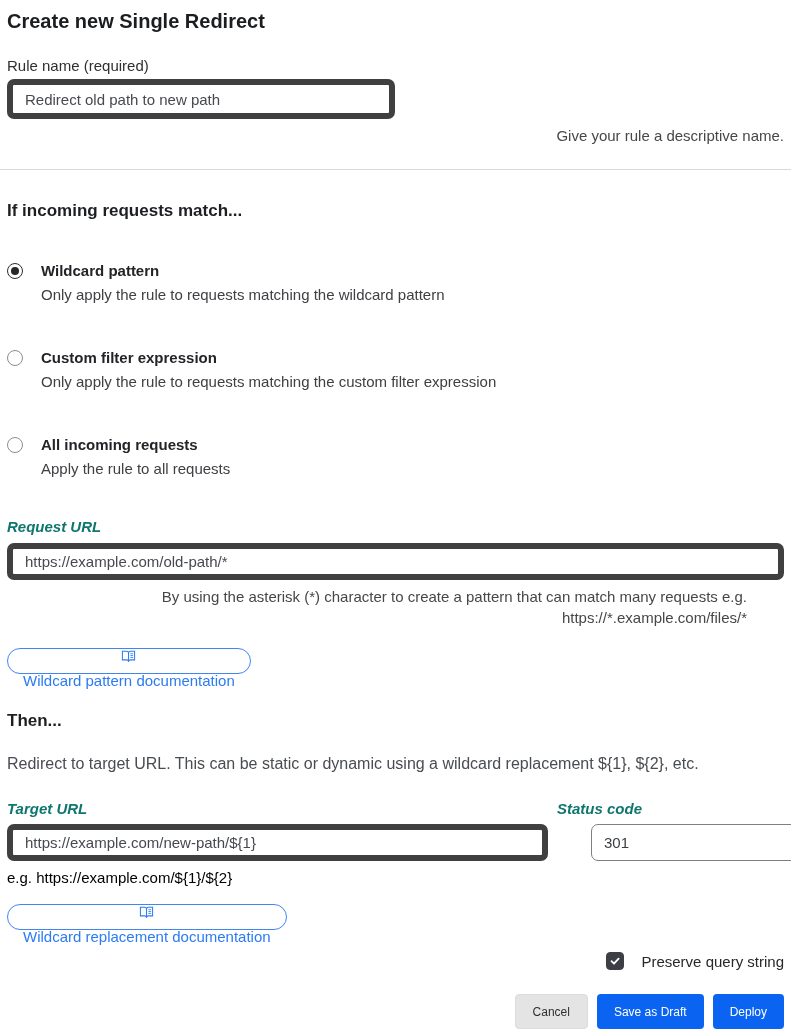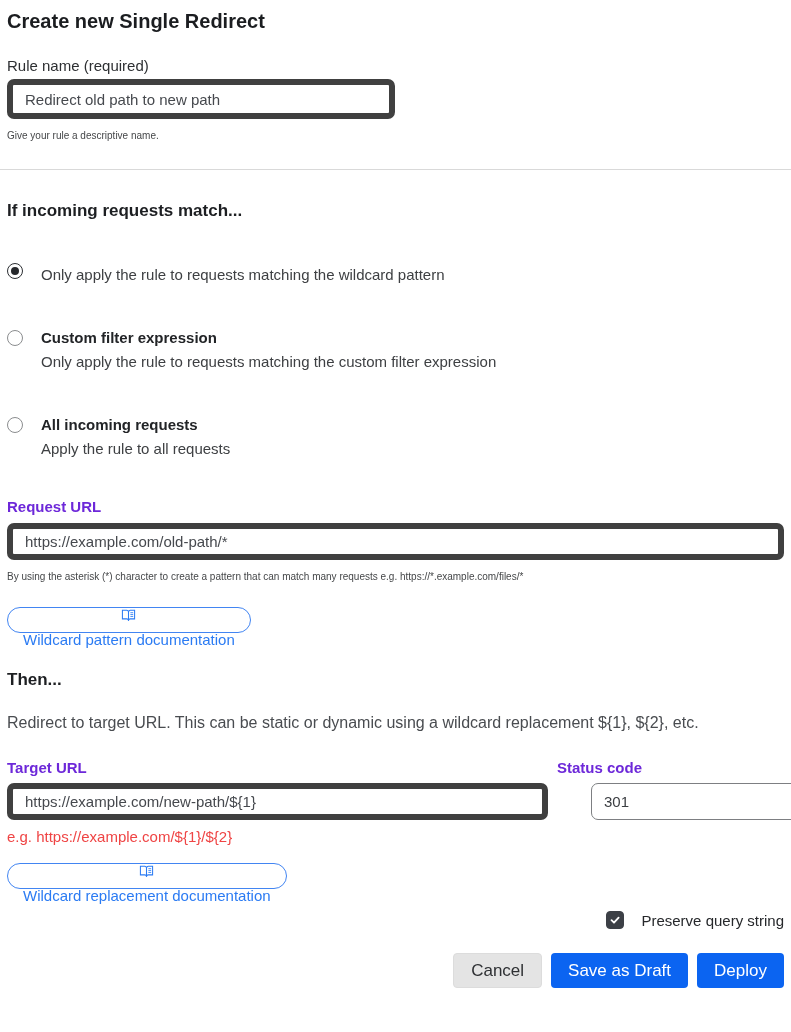--- a/index.html
+++ b/index.html
@@ -3,31 +3,31 @@
 <meta charset="utf-8">
 <style>
   * { margin:0; padding:0; box-sizing:border-box; }
   html,body { width:791px; height:1032px; background:#ffffff; overflow:hidden; }
   body { font-family:"Liberation Sans", sans-serif; color:#1f2023; }
   .page { width:791px; height:1032px; padding:8px 7px 0 7px; }
 
   h1.title { font-size:20px; font-weight:700; color:#1b1d20; line-height:26px; }
 
   .field-label { font-size:15px; color:#2d2f32; line-height:19px; }
-  .field-label.strong { font-weight:700; color:#6d28d9; }
+  .field-label.strong { font-weight:700; color:#0f766e;font-style:italic; }
 
   .text-input {
     display:block; height:40px; border:6px solid #404040; border-radius:7px;
     padding:0 12px; font-size:15px; color:#46494e;
     font-family:"Liberation Sans", sans-serif; background:#fff; outline:none;
   }
   .text-input.rule-name { width:388px; margin-top:4px; }
   .text-input.full { width:777px; height:37px; margin-top:7px; }
 
-  .help { font-size:10px; color:#454749; line-height:21px; }
+  .help { font-size:15px; color:#454749; line-height:21px;text-align:right; }
 
   hr.divider { border:none; border-top:1px solid #d9d9d9; margin:23px -7px 0 -7px; }
 
   h2.section-heading { font-size:17px; font-weight:700; color:#1d1f22; line-height:21px; }
 
   .radio-row { display:flex; align-items:flex-start; cursor:pointer; }
   .radio {
     flex:0 0 16px; width:16px; height:16px; border-radius:50%;
     border:1px solid #8b8d8f; background:#fff; margin-top:2px; position:relative;
   }
@@ -58,34 +58,34 @@
     display:flex; align-items:center; justify-content:space-between;
     width:100%; height:37px; margin-top:6px; padding:0 12px;
     border:1px solid #7d7f82; border-radius:7px; background:#fff;
     font-size:15px; color:#3b3e42; cursor:pointer;margin-left:34px;
   }
   .caret {
     width:0; height:0; border-left:5px solid transparent; border-right:5px solid transparent;
     border-top:6px solid #5f6368;
   }
 
-  .eg-help { font-size:15px; color:#ef4444; margin-top:8px; }
+  .eg-help { font-size:15px; color:#000000; margin-top:8px; }
 
   .check-row { display:flex; align-items:center; cursor:pointer;justify-content:flex-end; }
   .checkbox {
     flex:0 0 18px; width:18px; height:18px; border-radius:4px;
     border:1px solid #8b8d8f; background:#fff;
     display:flex; align-items:center; justify-content:center;
   }
   .checkbox.checked { background:#3c4046; border-color:#3c4046; }
   .check-label { font-size:15px; color:#26282b; margin-left:17px; }
 
   .footer { display:flex; justify-content:flex-end; gap:9px; margin-top:24px; }
   .btn {
-    height:35px; border:none; border-radius:4px; font-size:17px;
+    height:35px; border:none; border-radius:4px; font-size:12px;
     font-family:"Liberation Sans", sans-serif; cursor:pointer; padding:0 17px;
   }
   .btn.secondary { background:#e4e4e4; color:#2e3033; border:1px solid #dcdcdc; }
   .btn.primary { background:#0b64f1; color:#ffffff; }
 
   .mt-label { margin-top:22px; }
   .mt-help { margin-top:6px; }
   .mt-heading { margin-top:30px; }
   .mt-radio1 { margin-top:40px; }
   .mt-radio { margin-top:43px; }
@@ -108,20 +108,21 @@
   <input class="text-input rule-name" type="text" value="Redirect old path to new path" style="">
   <div class="help mt-help">Give your rule a descriptive name.</div>
 
   <hr class="divider">
 
   <h2 class="section-heading mt-heading">If incoming requests match...</h2>
 
   <div class="radio-row mt-radio1">
     <span class="radio selected"></span>
     <div class="radio-text">
+      <div class="radio-label">Wildcard pattern</div>
       <div class="radio-desc">Only apply the rule to requests matching the wildcard pattern</div>
     </div>
   </div>
 
   <div class="radio-row mt-radio">
     <span class="radio"></span>
     <div class="radio-text">
       <div class="radio-label">Custom filter expression</div>
       <div class="radio-desc">Only apply the rule to requests matching the custom filter expression</div>
     </div>

